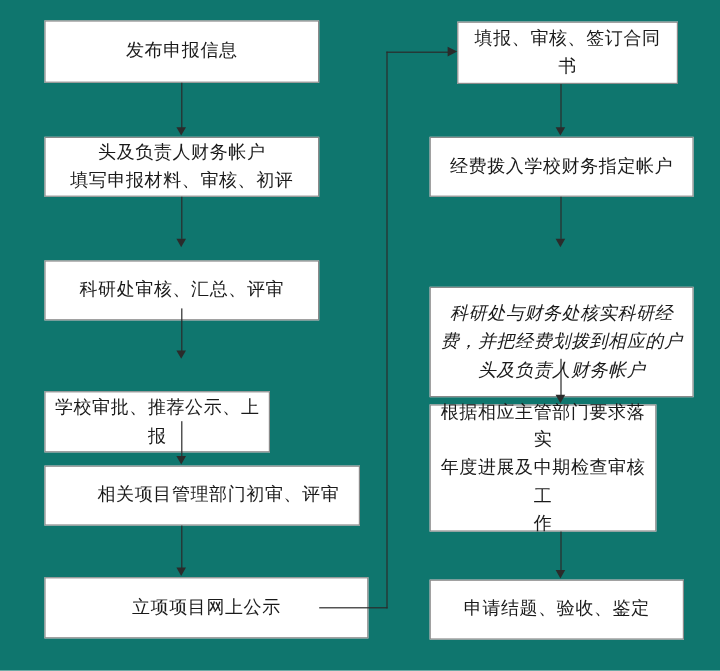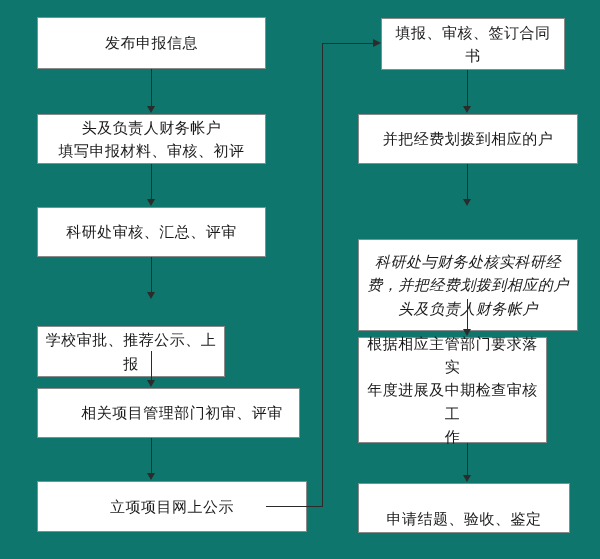--- a/index.html
+++ b/index.html
@@ -75,57 +75,57 @@
 
   <div class="node" style="left:37px; top:17px; width:229px; height:52px;">
     <span class="label">发布申报信息</span>
   </div>
 
   <div class="node" style="left:37px; top:114px; width:229px; height:50px;">
     <span class="label">头及负责人财务帐户
 填写申报材料、审核、初评</span>
   </div>
 
-  <div class="node" style="left:37px; top:207px; width:229px; height:50px;">
+  <div class="node" style="left:37px; top:217px; width:229px; height:50px;">
     <span class="label">科研处审核、汇总、评审</span>
   </div>
 
   <div class="node" style="left:37px; top:300px; width:188px; height:51px;margin-top:26px;">
     <span class="label">学校审批、推荐公示、上报</span>
   </div>
 
   <div class="node" style="left:37px; top:388px; width:263px; height:50px;padding-left:33px;">
     <span class="label">相关项目管理部门初审、评审</span>
   </div>
 
   <div class="node" style="left:37px; top:481px; width:270px; height:51px;">
     <span class="label">立项项目网上公示</span>
   </div>
 
   <div class="node" style="left:381px; top:18px; width:184px; height:52px;">
     <span class="label">填报、审核、签订合同书</span>
   </div>
 
   <div class="node" style="left:358px; top:114px; width:220px; height:50px;">
-    <span class="label">并把经费划拨到相应的户</span>
+    <span class="label">经费拨入学校财务指定帐户</span>
   </div>
 
   <div class="node italic" style="left:358px; top:207px; width:220px; height:92px;margin-top:32px;">
     <span class="label">科研处与财务处核实科研经
 费，并把经费划拨到相应的户
 头及负责人财务帐户</span>
   </div>
 
   <div class="node" style="left:358px; top:337px; width:189px; height:106px;">
     <span class="label">根据相应主管部门要求落实
 年度进展及中期检查审核工
 作</span>
   </div>
 
-  <div class="node" style="left:358px; top:483px; width:212px; height:50px;align-items:flex-end;">
+  <div class="node" style="left:358px; top:483px; width:212px; height:50px;">
     <span class="label">申请结题、验收、鉴定</span>
   </div>
 
   <div class="vline" style="left:151px; top:69px; height:38px;"></div>
   <div class="arrow-down" style="left:147px; top:106px;"></div>
 
   <div class="vline" style="left:151px; top:164px; height:35px;"></div>
   <div class="arrow-down" style="left:147px; top:199px;"></div>
 
   <div class="vline" style="left:151px; top:257px; height:36px;"></div>

